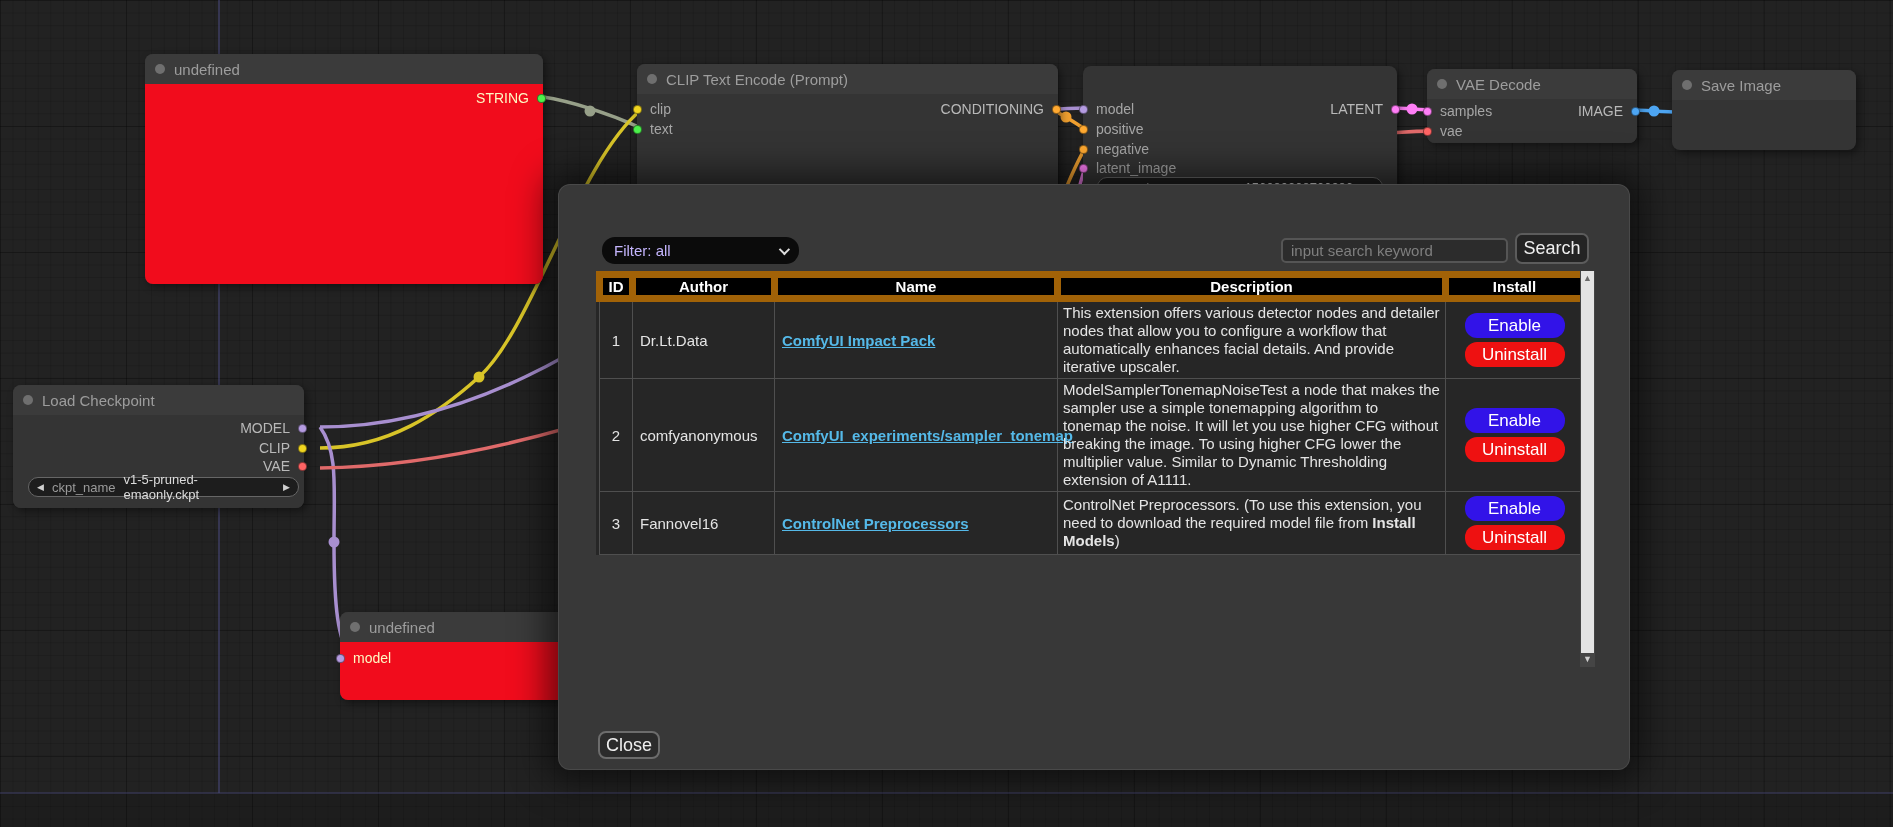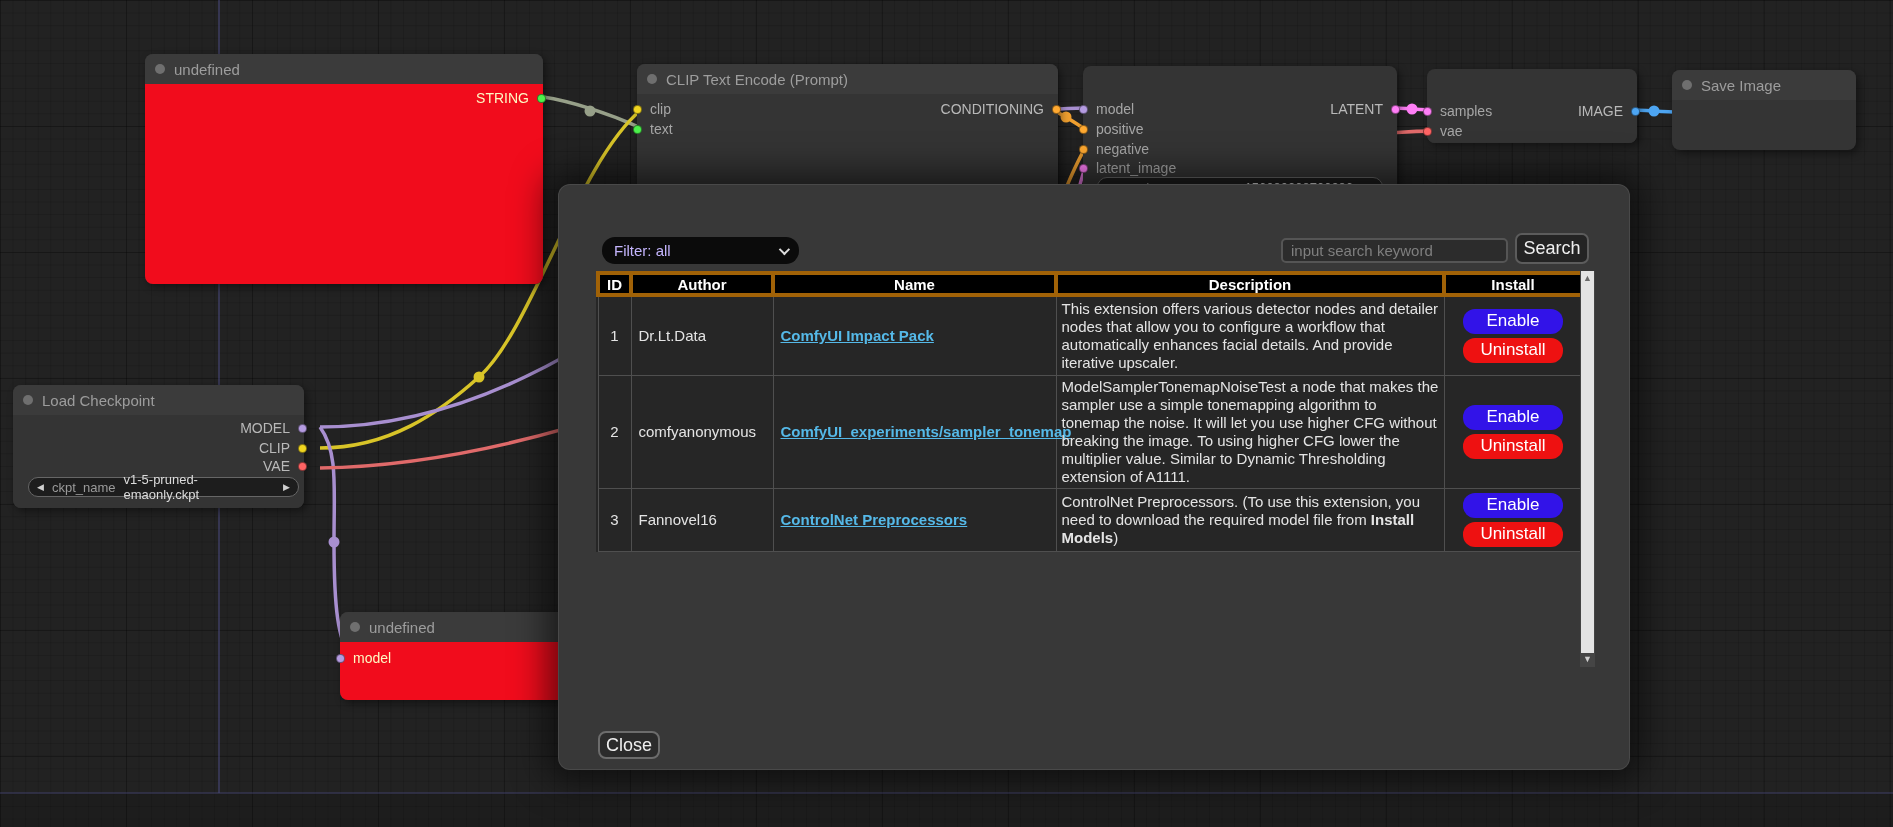--- a/index.html
+++ b/index.html
@@ -61,21 +61,21 @@
   .search-input::placeholder { color:#7f7f7f; }
   .search-btn { position:absolute; left:956px; top:48px; width:74px; height:31px; background:#242424;
            border:2px solid #5c5c5c; border-radius:7px; color:#efefef; font-size:18px; cursor:pointer;
            font-family:"Liberation Sans","DejaVu Sans",sans-serif; }
   .close-btn { position:absolute; left:39px; top:546px; width:62px; height:28px; background:#2b2b2b;
            border:2px solid #6c6c6c; border-radius:8px; color:#efefef; font-size:18px; cursor:pointer;
            font-family:"Liberation Sans","DejaVu Sans",sans-serif; }
 
   .grid-wrap { position:absolute; left:37px; top:86px; width:999px; height:396px; }
   table.ext { border-collapse:collapse; width:984px; table-layout:fixed; background:#262626; }
-  table.ext th { background:#000; color:#fff; font-size:15px; font-weight:bold; height:22px; border:4px solid #a16207; }
+  table.ext th { background:#000; color:#fff; font-size:15px; font-weight:bold; height:22px; border:7px solid #a16207; }
   table.ext td { border:1px solid #4f4f4f; color:#e4e4e4; font-size:15px; vertical-align:middle; }
   col.c-id{width:33px;} col.c-author{width:142px;} col.c-name{width:283px;} col.c-desc{width:388px;} col.c-install{width:138px;}
   td.id { text-align:center; }
   td.author { padding-left:7px; }
   td.name { padding-left:7px; }
   td.name a { color:#55b9e8; font-weight:bold; text-decoration:underline; }
   td.desc { padding:2px 5px; font-size:14.6px; line-height:1.2; color:#f2f2f2; vertical-align:middle; }
   td.install { text-align:center; }
   .btn-enable, .btn-uninstall { display:block; width:100px; height:25px; margin:4px auto; border:none; border-radius:12px;
            color:#fff; font-size:17px; cursor:pointer; font-family:"Liberation Sans","DejaVu Sans",sans-serif; }
@@ -186,20 +186,24 @@
     <div class="widget" style="left:14px; right:14px; top:81px;">
       <span class="warr">◀</span>
       <span class="wlabel">seed</span>
       <span class="wvalue">156680208700286</span>
       <span class="warr">▶</span>
     </div>
   </div>
 </div>
 
 <div class="node" style="left:1427px; top:69px; width:210px; height:74px;">
+  <div class="node-title">
+    <span class="tdot"></span>
+    <span>VAE Decode</span>
+  </div>
   <div class="node-body">
     <div class="slot in" style="top:3px;">
       <span class="pdot c-latent"></span>
       <span>samples</span>
     </div>
     <div class="slot in" style="top:23px;">
       <span class="pdot c-vae"></span>
       <span>vae</span>
     </div>
     <div class="slot out" style="top:3px;">

